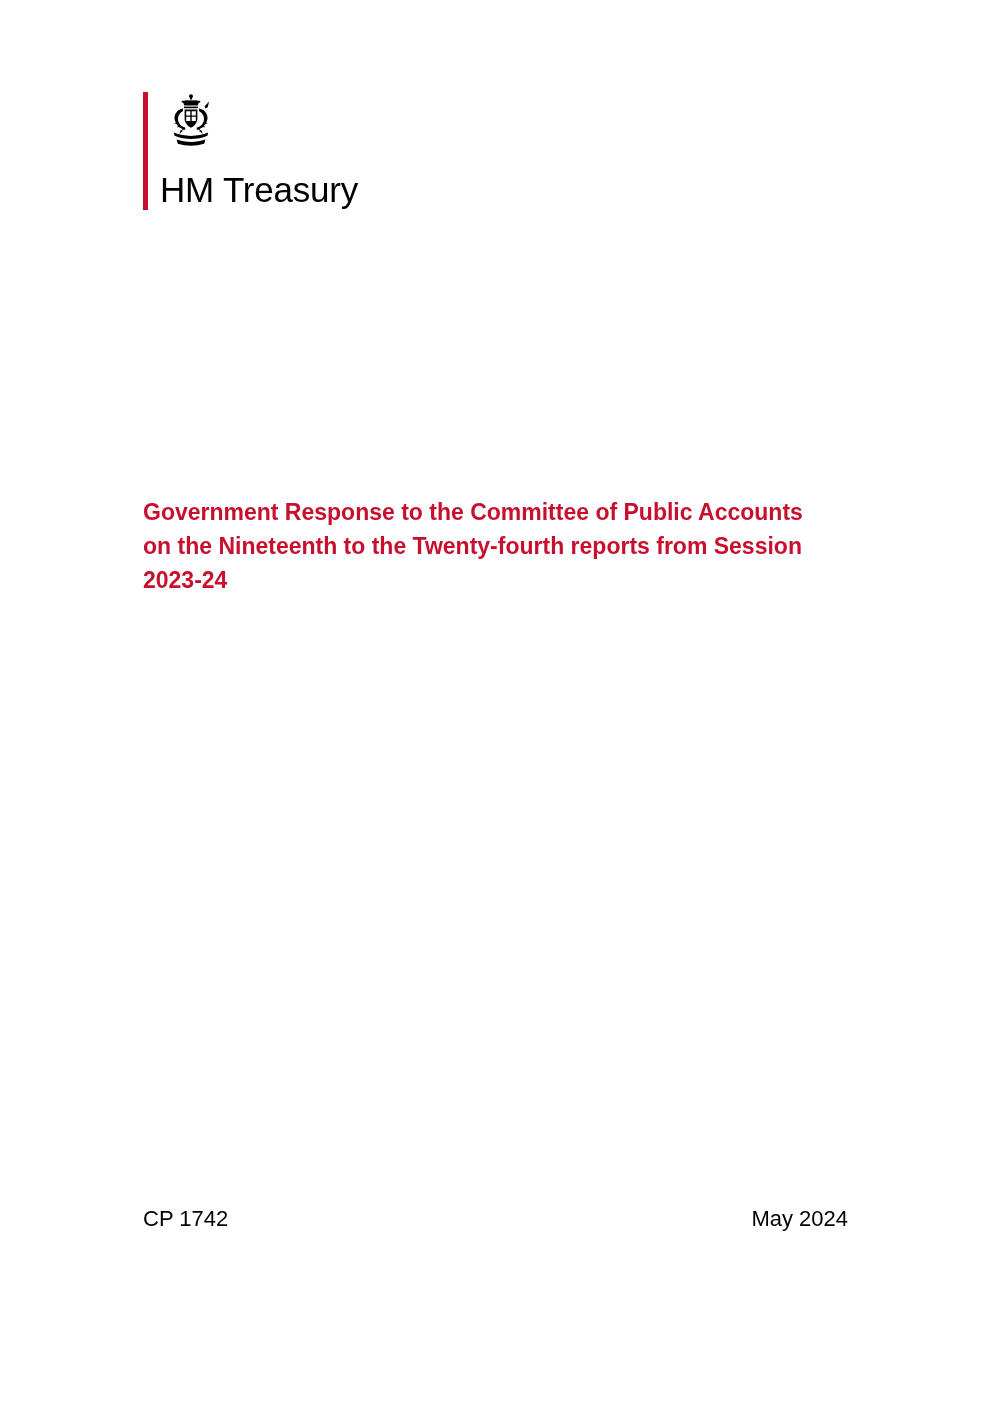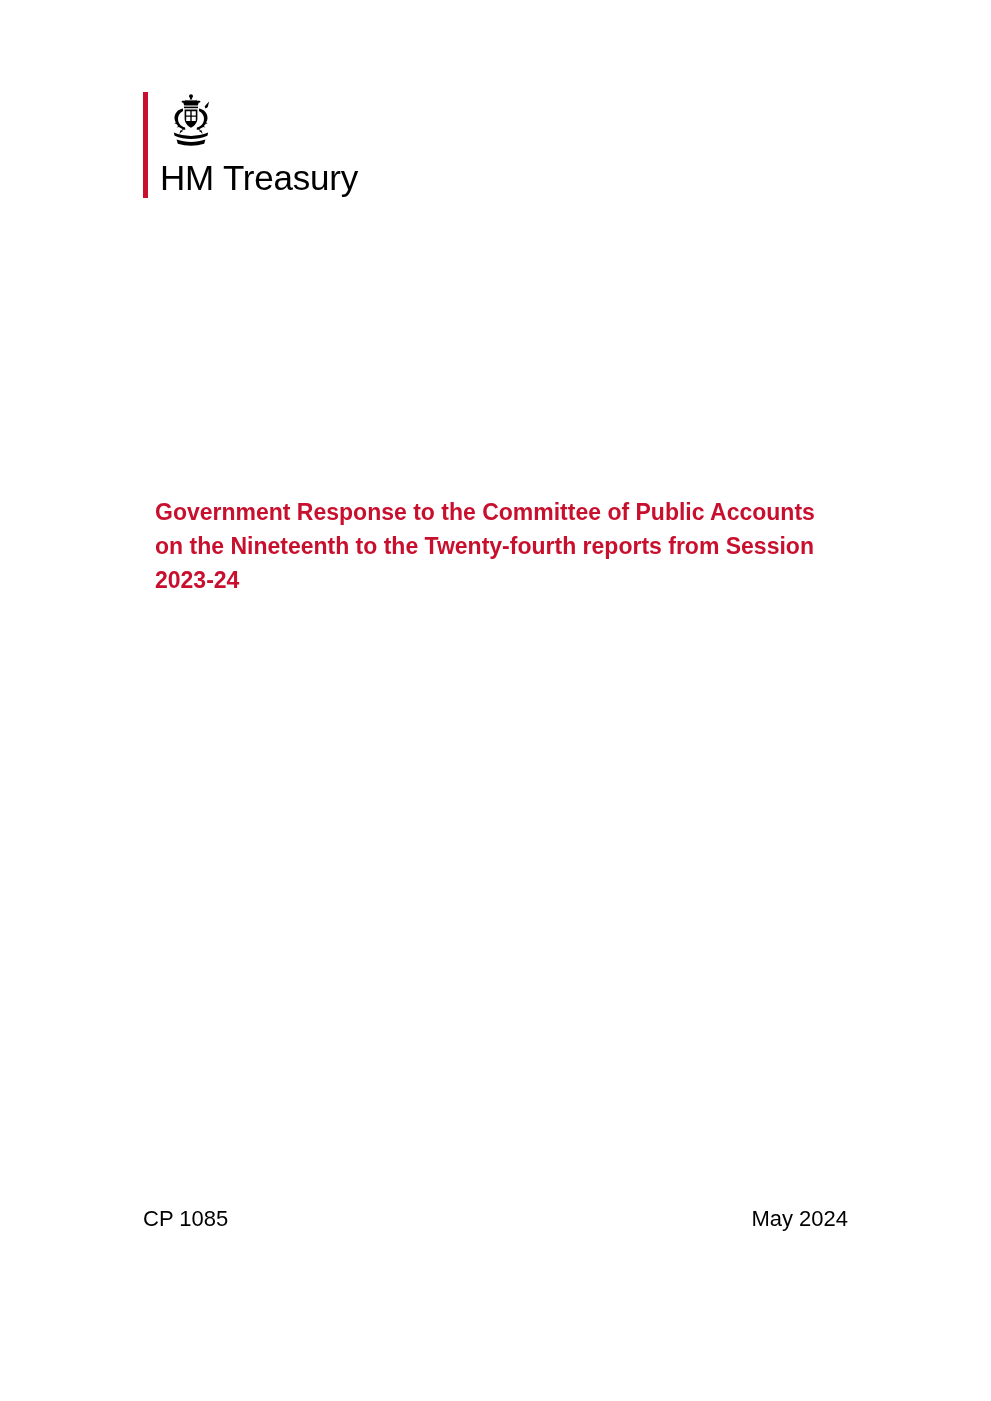--- a/index.html
+++ b/index.html
@@ -44,21 +44,21 @@
   .crest {
     width: 62px;
     height: 58px;
     display: block;
   }
   .dept-name {
     font-size: 35px;
     line-height: 40px;
     letter-spacing: -0.2px;
     color: #000000;
-    margin-top: 8px;
+    margin-top: 20px;
     white-space: nowrap;
     text-align: center;
   }
 
   
   .doc-title {
     position: absolute;
     left: 143px;
     top: 393px;
     font-size: 44px;
@@ -69,21 +69,20 @@
   }
   .doc-subtitle {
     position: absolute;
     left: 143px;
     top: 476px;
     width: 680px;
     font-size: 23px;
     line-height: 34px;
     font-weight: bold;
     color: #c8102e;
-    margin-left: 12px;
   }
 
   
   .footer {
     position: absolute;
     left: 143px;
     right: 143px;
     top: 1205px;
     display: flex;
     justify-content: space-between;
@@ -128,17 +127,17 @@
         </g>
       </svg>
       <div class="dept-name">HM Treasury</div>
     </div>
   </div>
 
 
   <h2 class="doc-subtitle">Government Response to the Committee of Public Accounts on the Nineteenth to the Twenty-fourth reports from Session 2023-24</h2>
 
   <div class="footer">
-    <div class="footer-left">CP 1085</div>
+    <div class="footer-left">CP 1742</div>
     <div class="footer-right">May 2024</div>
   </div>
 
 </div>
 
 </body></html>

